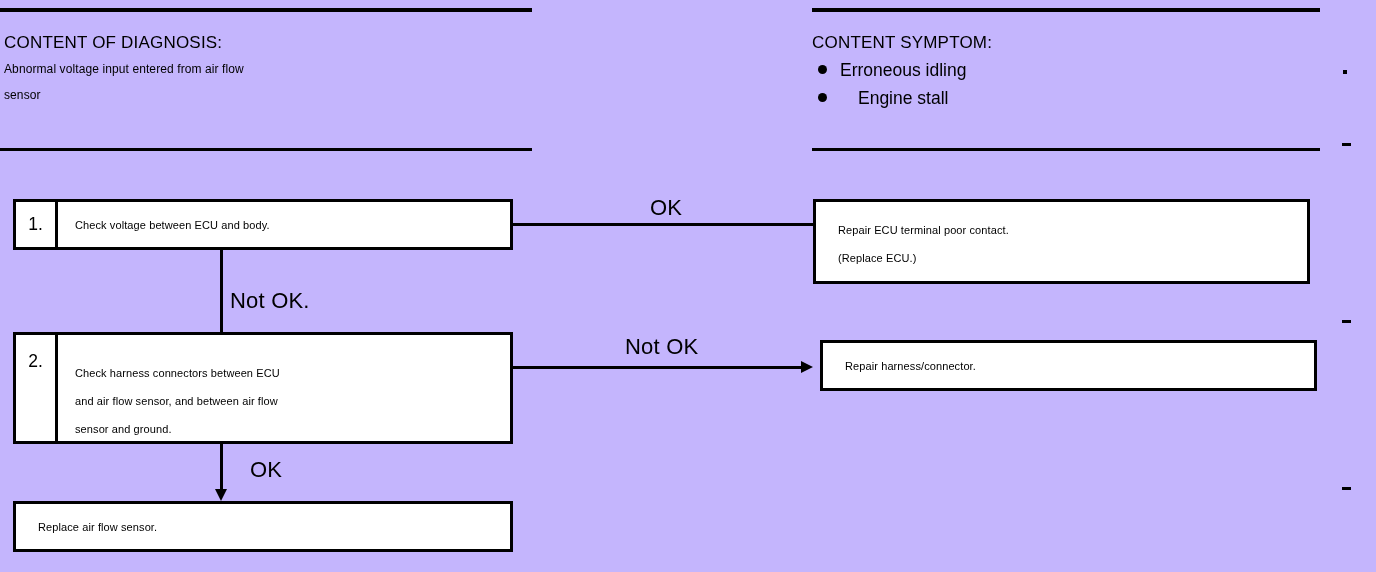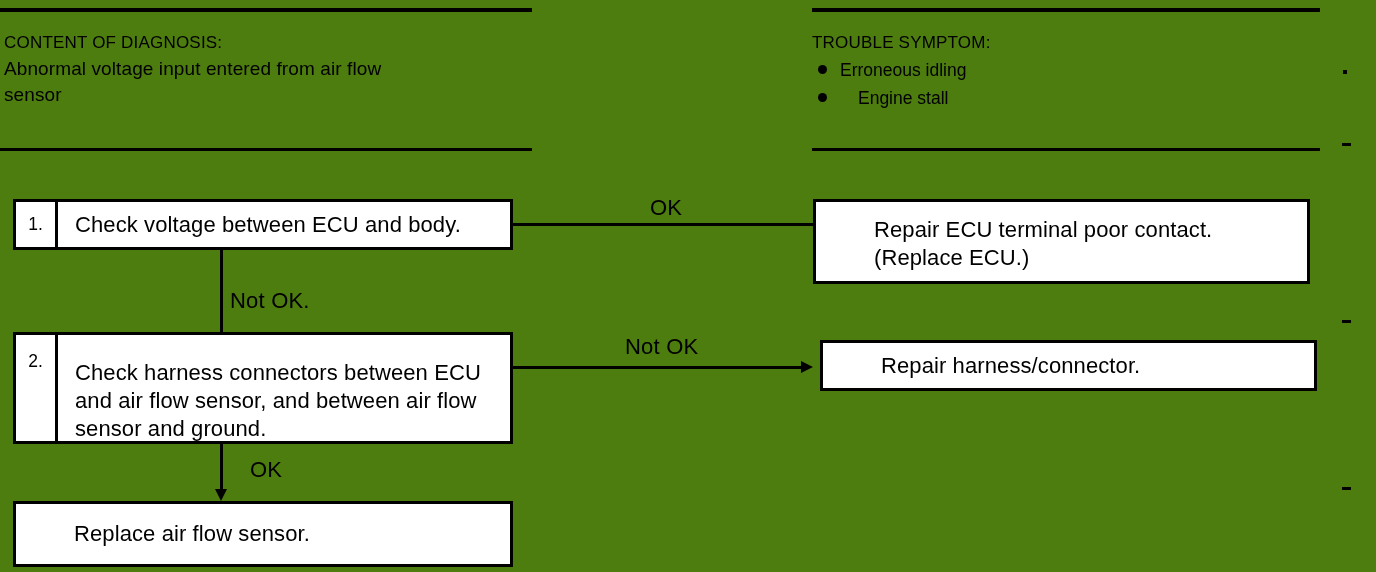--- a/index.html
+++ b/index.html
@@ -9,21 +9,21 @@
     background: #ffffff;
   }
   body {
     font-family: "Liberation Sans", sans-serif;
     color: #000000;
   }
   #page {
     position: relative;
     width: 1376px;
     height: 572px;
-    background: #4d7c0f;
+    background: #c4b5fd;
     overflow: hidden;
   }
 
   
   .rule {
     position: absolute;
     background: #000000;
     height: 4px;
   }
   .rule.thin { height: 3px; }
@@ -31,21 +31,21 @@
   
   .hdr-title {
     position: absolute;
     font-size: 17px;
     line-height: 25px;
     letter-spacing: 0.2px;
     white-space: pre;
   }
   .hdr-body {
     position: absolute;
-    font-size: 19px;
+    font-size: 12px;
     line-height: 26px;
     letter-spacing: 0.1px;
   }
   .sym-list {
     position: absolute;
     list-style: none;
     margin: 0;
     padding: 0;
     text-align: center;
   }
@@ -99,26 +99,26 @@
     flex-direction: column;
     justify-content: center;
     padding: 0 14px;
     box-sizing: border-box;
   }
   .fbox .btext.top {
     justify-content: flex-start;
     padding-top: 24px;
   }
   .fbox .btext .ln {
-    font-size: 22px;
+    font-size: 11px;
     line-height: 28px;
     white-space: pre;
     letter-spacing: 0.1px;
   }
-  .fbox.plain .btext { left: 0; padding: 0 22px; margin-left: 36px; }
+  .fbox.plain .btext { left: 0; padding: 0 22px; }
 
   
   .conn {
     position: absolute;
     background: #000000;
   }
   .conn.h { height: 3px; }
   .conn.v { width: 3px; }
 
   .arrow-right {
@@ -167,21 +167,21 @@
 
   <div class="rule" style="left:0px; top:8px; width:532px;"></div>
   <div class="rule" style="left:812px; top:8px; width:508px;"></div>
   <div class="rule thin" style="left:0px; top:148px; width:532px;"></div>
   <div class="rule thin" style="left:812px; top:148px; width:508px;"></div>
 
   <div class="hdr-title" style="left:4px; top:30px;">CONTENT OF DIAGNOSIS:</div>
   <div class="hdr-body" style="left:4px; top:56px;">Abnormal voltage input entered from air flow</div>
   <div class="hdr-body" style="left:4px; top:82px;">sensor</div>
 
-  <div class="hdr-title" style="left:812px; top:30px;">TROUBLE SYMPTOM:</div>
+  <div class="hdr-title" style="left:812px; top:30px;">CONTENT SYMPTOM:</div>
   <ul class="sym-list" style="left:812px; top:56px;">
     <li>
       <span class="bullet"></span>
       <span>Erroneous idling</span>
     </li>
     <li>
       <span class="bullet"></span>
       <span>Engine stall</span>
     </li>
   </ul>
@@ -209,21 +209,21 @@
   </div>
 
   <div class="conn h" style="left:513px; top:366px; width:290px;"></div>
   <div class="arrow-right" style="left:801px; top:361px;"></div>
   <div class="conn-label" style="left:625px; top:337px;">Not OK</div>
 
   <div class="conn v" style="left:220px; top:444px; height:46px;"></div>
   <div class="arrow-down" style="left:215px; top:489px;"></div>
   <div class="conn-label" style="left:250px; top:460px;">OK</div>
 
-  <div class="fbox plain" style="left:13px; top:501px; width:500px; height:66px;">
+  <div class="fbox plain" style="left:13px; top:501px; width:500px; height:51px;">
     <div class="btext">
       <div class="ln">Replace air flow sensor.</div>
     </div>
   </div>
 
   <div class="fbox plain" style="left:813px; top:199px; width:497px; height:85px;">
     <div class="btext top" style="padding-top:14px;">
       <div class="ln">Repair ECU terminal poor contact.</div>
       <div class="ln">(Replace ECU.)</div>
     </div>

